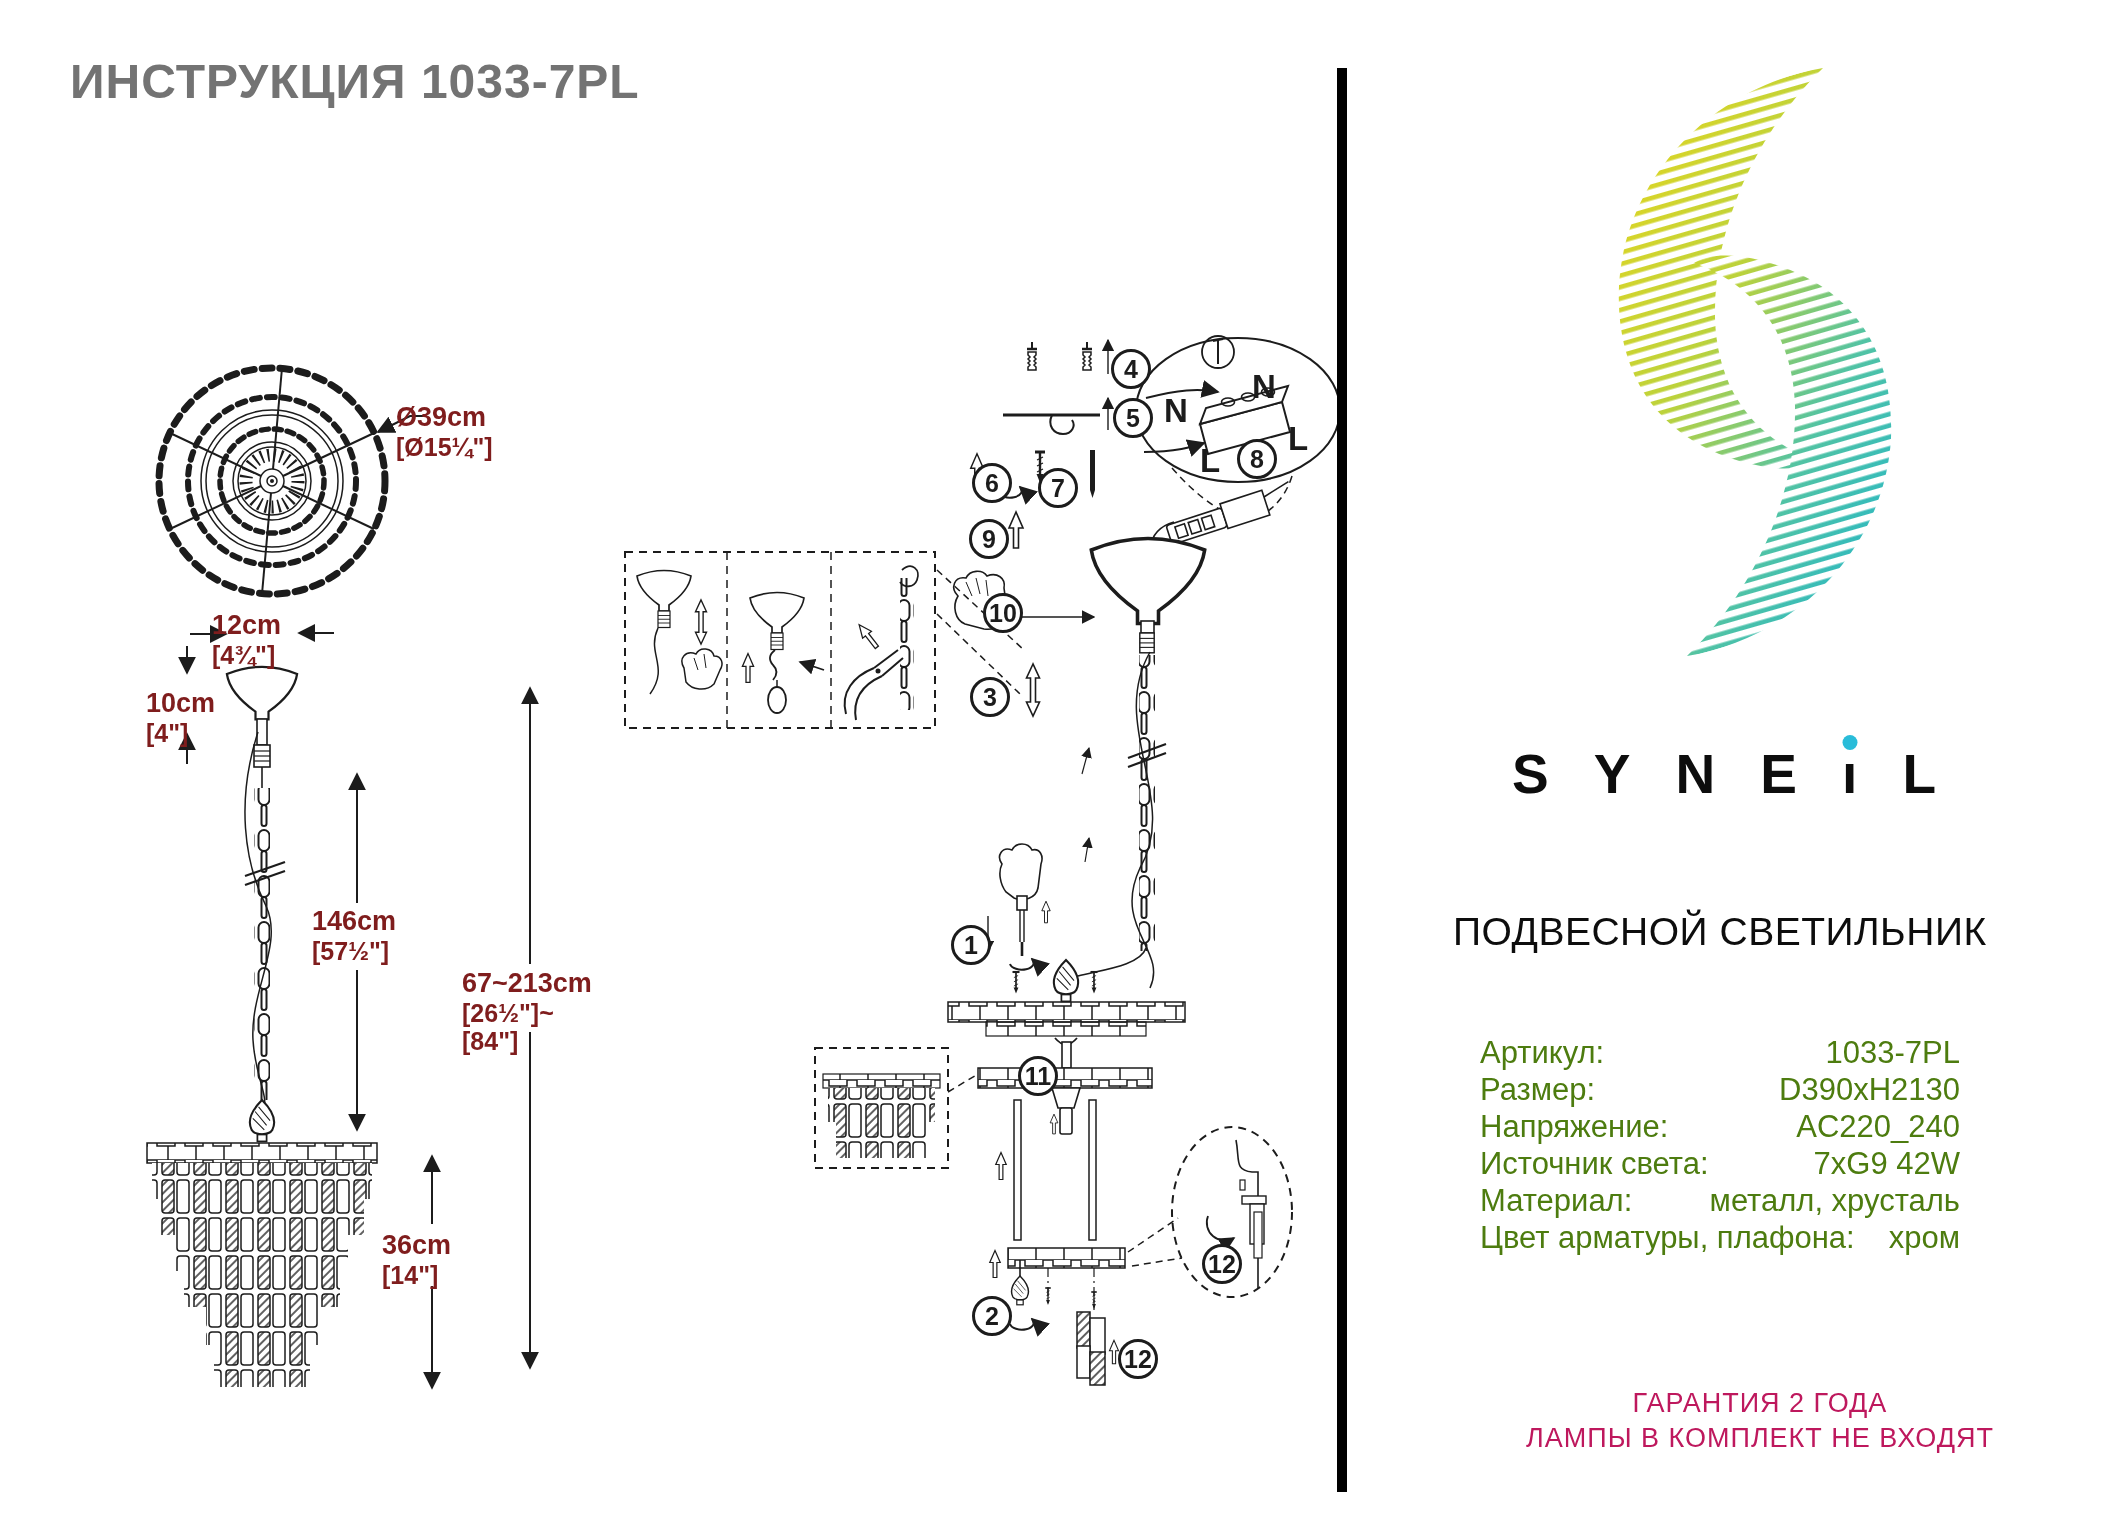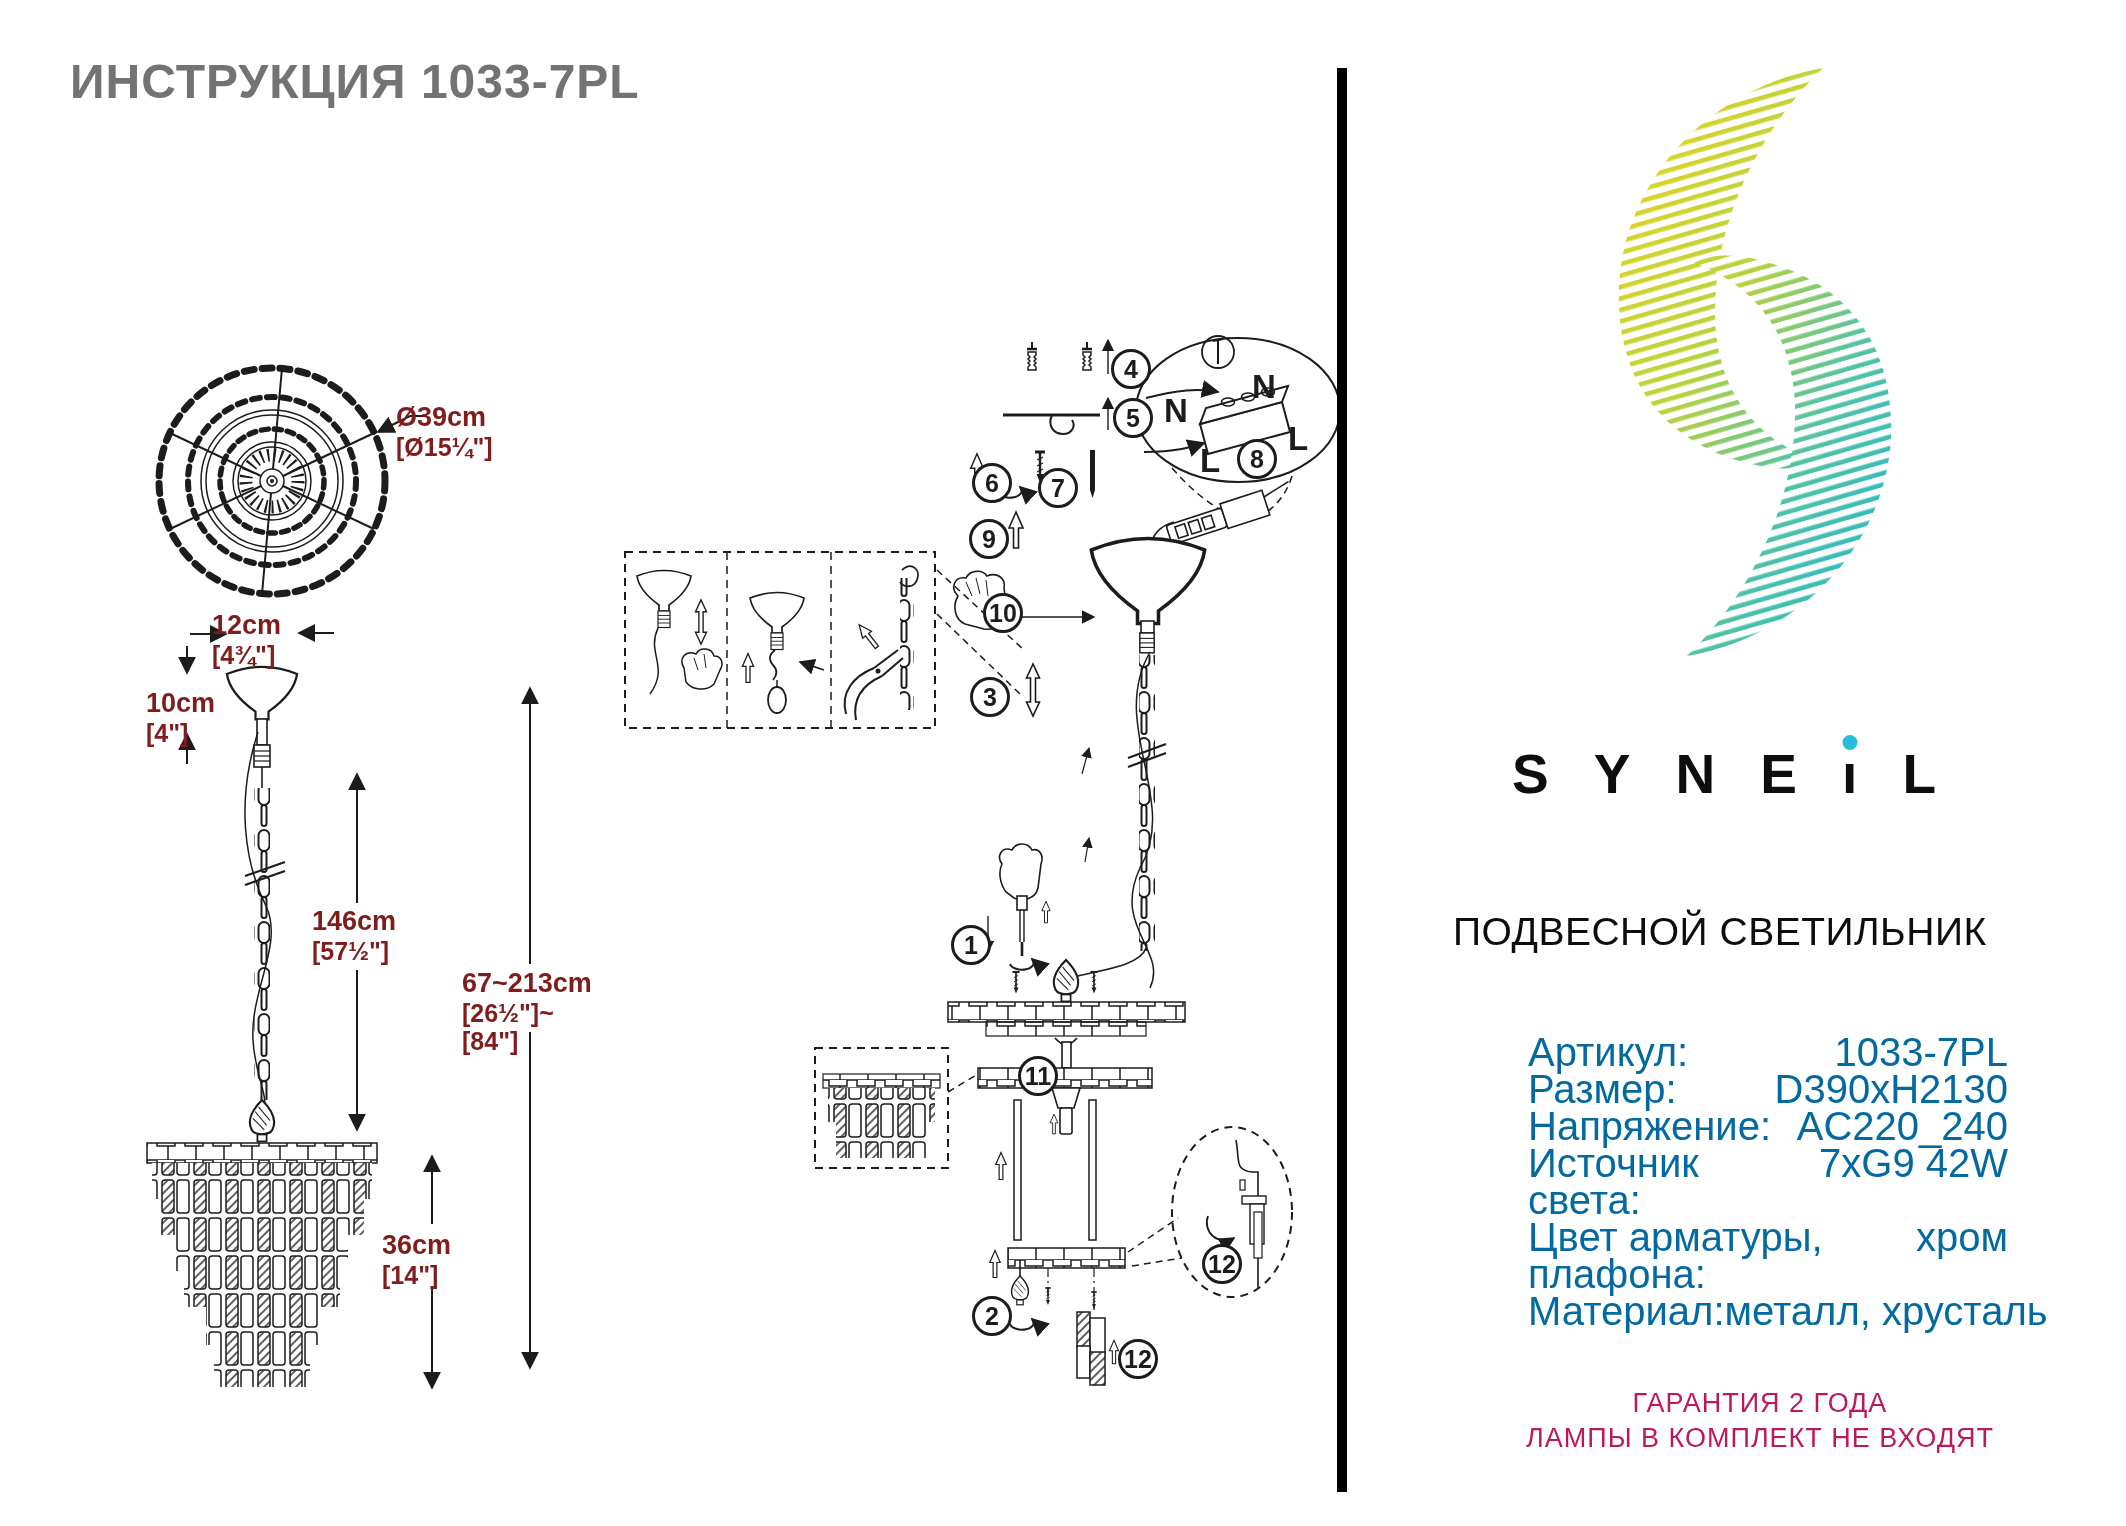--- a/index.html
+++ b/index.html
@@ -17,21 +17,21 @@
          background:#fff;display:flex;align-items:center;justify-content:center;
          font-weight:bold;font-size:25px;color:#1c1c1c;box-sizing:border-box;}
   .wlabel{position:absolute;font-weight:bold;font-size:33px;color:#1c1c1c;}
   
   #brand-word{left:1512px;top:742px;width:424px;display:flex;justify-content:space-between;
               font-weight:800;font-size:55px;color:#0d0d0d;}
   #brand-word .ltr{position:relative;display:inline-block;}
   #brand-word .ltr .dot{position:absolute;left:50%;top:-7px;transform:translateX(-50%);
               width:15px;height:15px;border-radius:50%;background:#29bcd9;}
   #product-title{left:1453px;top:910px;font-size:39px;font-weight:normal;letter-spacing:.5px;color:#0d0d0d;}
-  #specs{left:1528px;top:1034px;width:480px;font-size:40px;color:#0369a1;}
+  #specs{left:1480px;top:1034px;width:480px;font-size:31px;color:#4d7c0f;}
   .specrow{display:flex;justify-content:space-between;line-height:37px;}
   .specrow .v{text-align:center;white-space:nowrap;}
   #footer-note{left:1505px;top:1386px;width:510px;text-align:center;font-size:27px;
                letter-spacing:1px;line-height:1.3;color:#be185d;}
   svg.logo{position:absolute;left:1595px;top:60px;}
 </style>
 </head>
 <body>
 
 <div id="page">
@@ -408,26 +408,26 @@
     </div>
     <div class="specrow">
       <span>Напряжение:</span>
       <span class="v">AC220_240</span>
     </div>
     <div class="specrow">
       <span>Источник света:</span>
       <span class="v">7xG9 42W</span>
     </div>
     <div class="specrow">
+      <span>Материал:</span>
+      <span class="v">металл, хрусталь</span>
+    </div>
+    <div class="specrow">
       <span>Цвет арматуры, плафона:</span>
       <span class="v">хром</span>
-    </div>
-    <div class="specrow">
-      <span>Материал:</span>
-      <span class="v">металл, хрусталь</span>
     </div>
   </div>
 
   <div class="abs" id="footer-note">
     <div>ГАРАНТИЯ 2 ГОДА</div>
     <div>ЛАМПЫ В КОМПЛЕКТ НЕ ВХОДЯТ</div>
   </div>
 
 </div>
 

